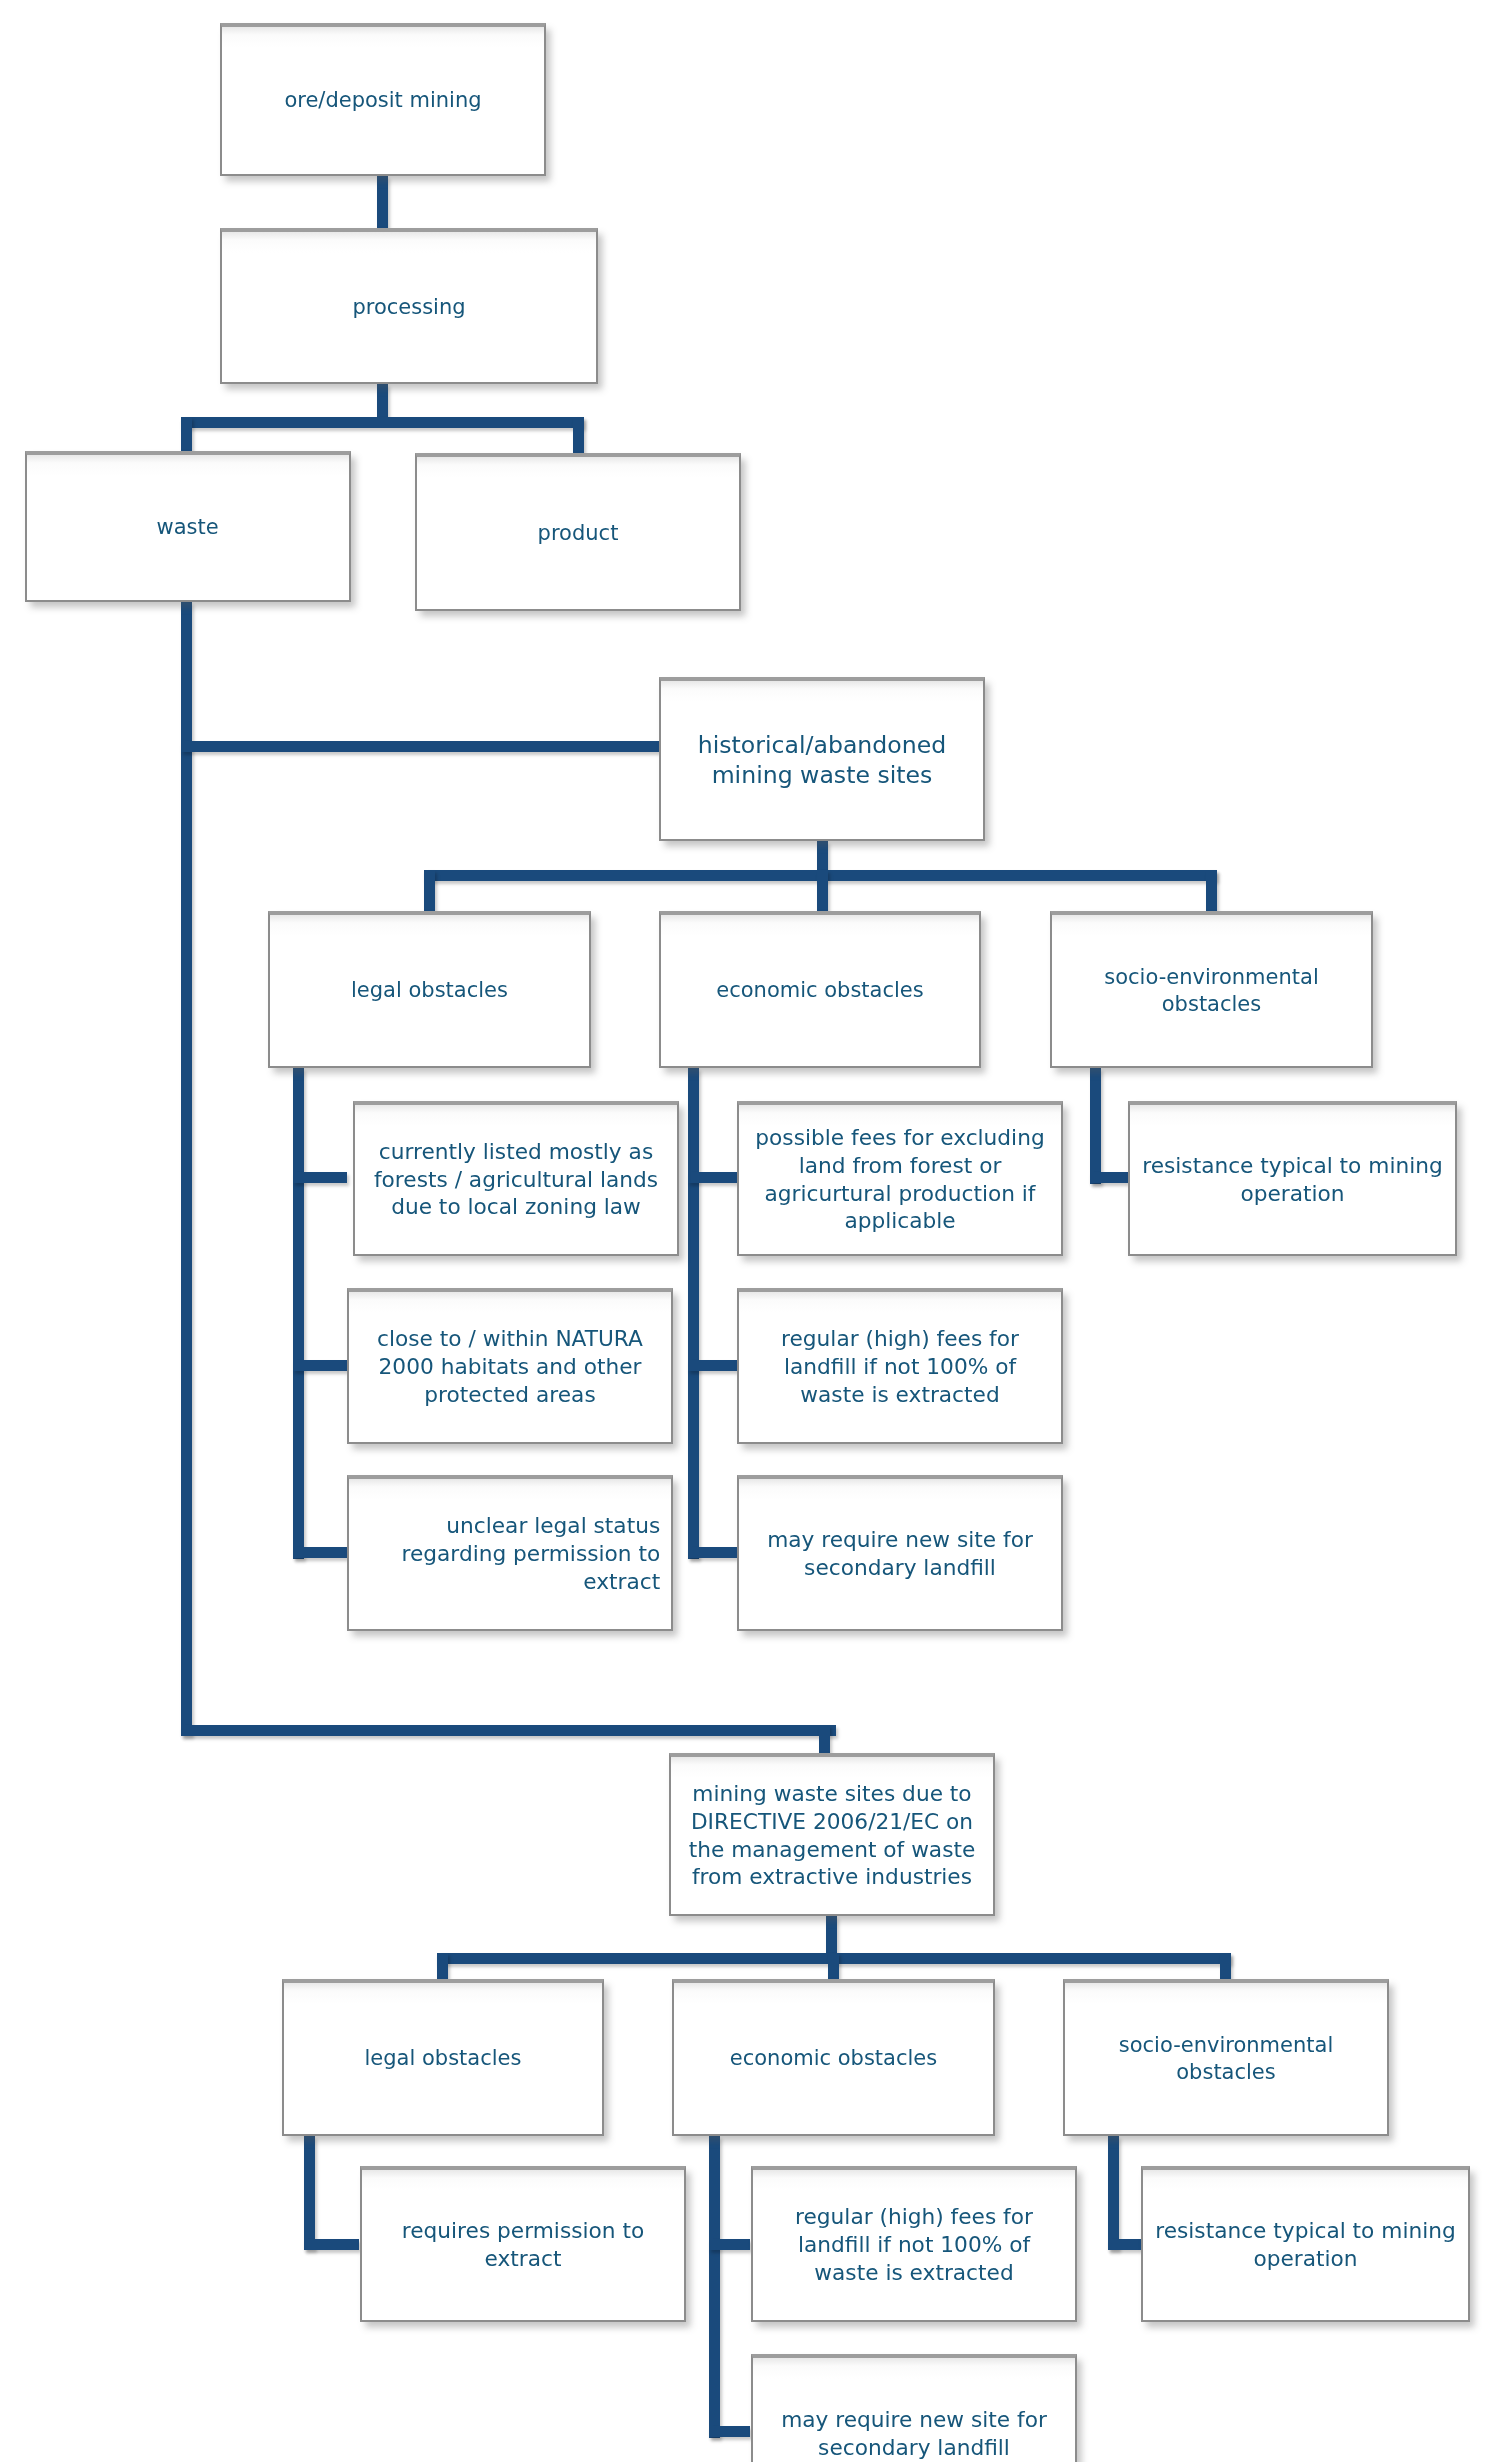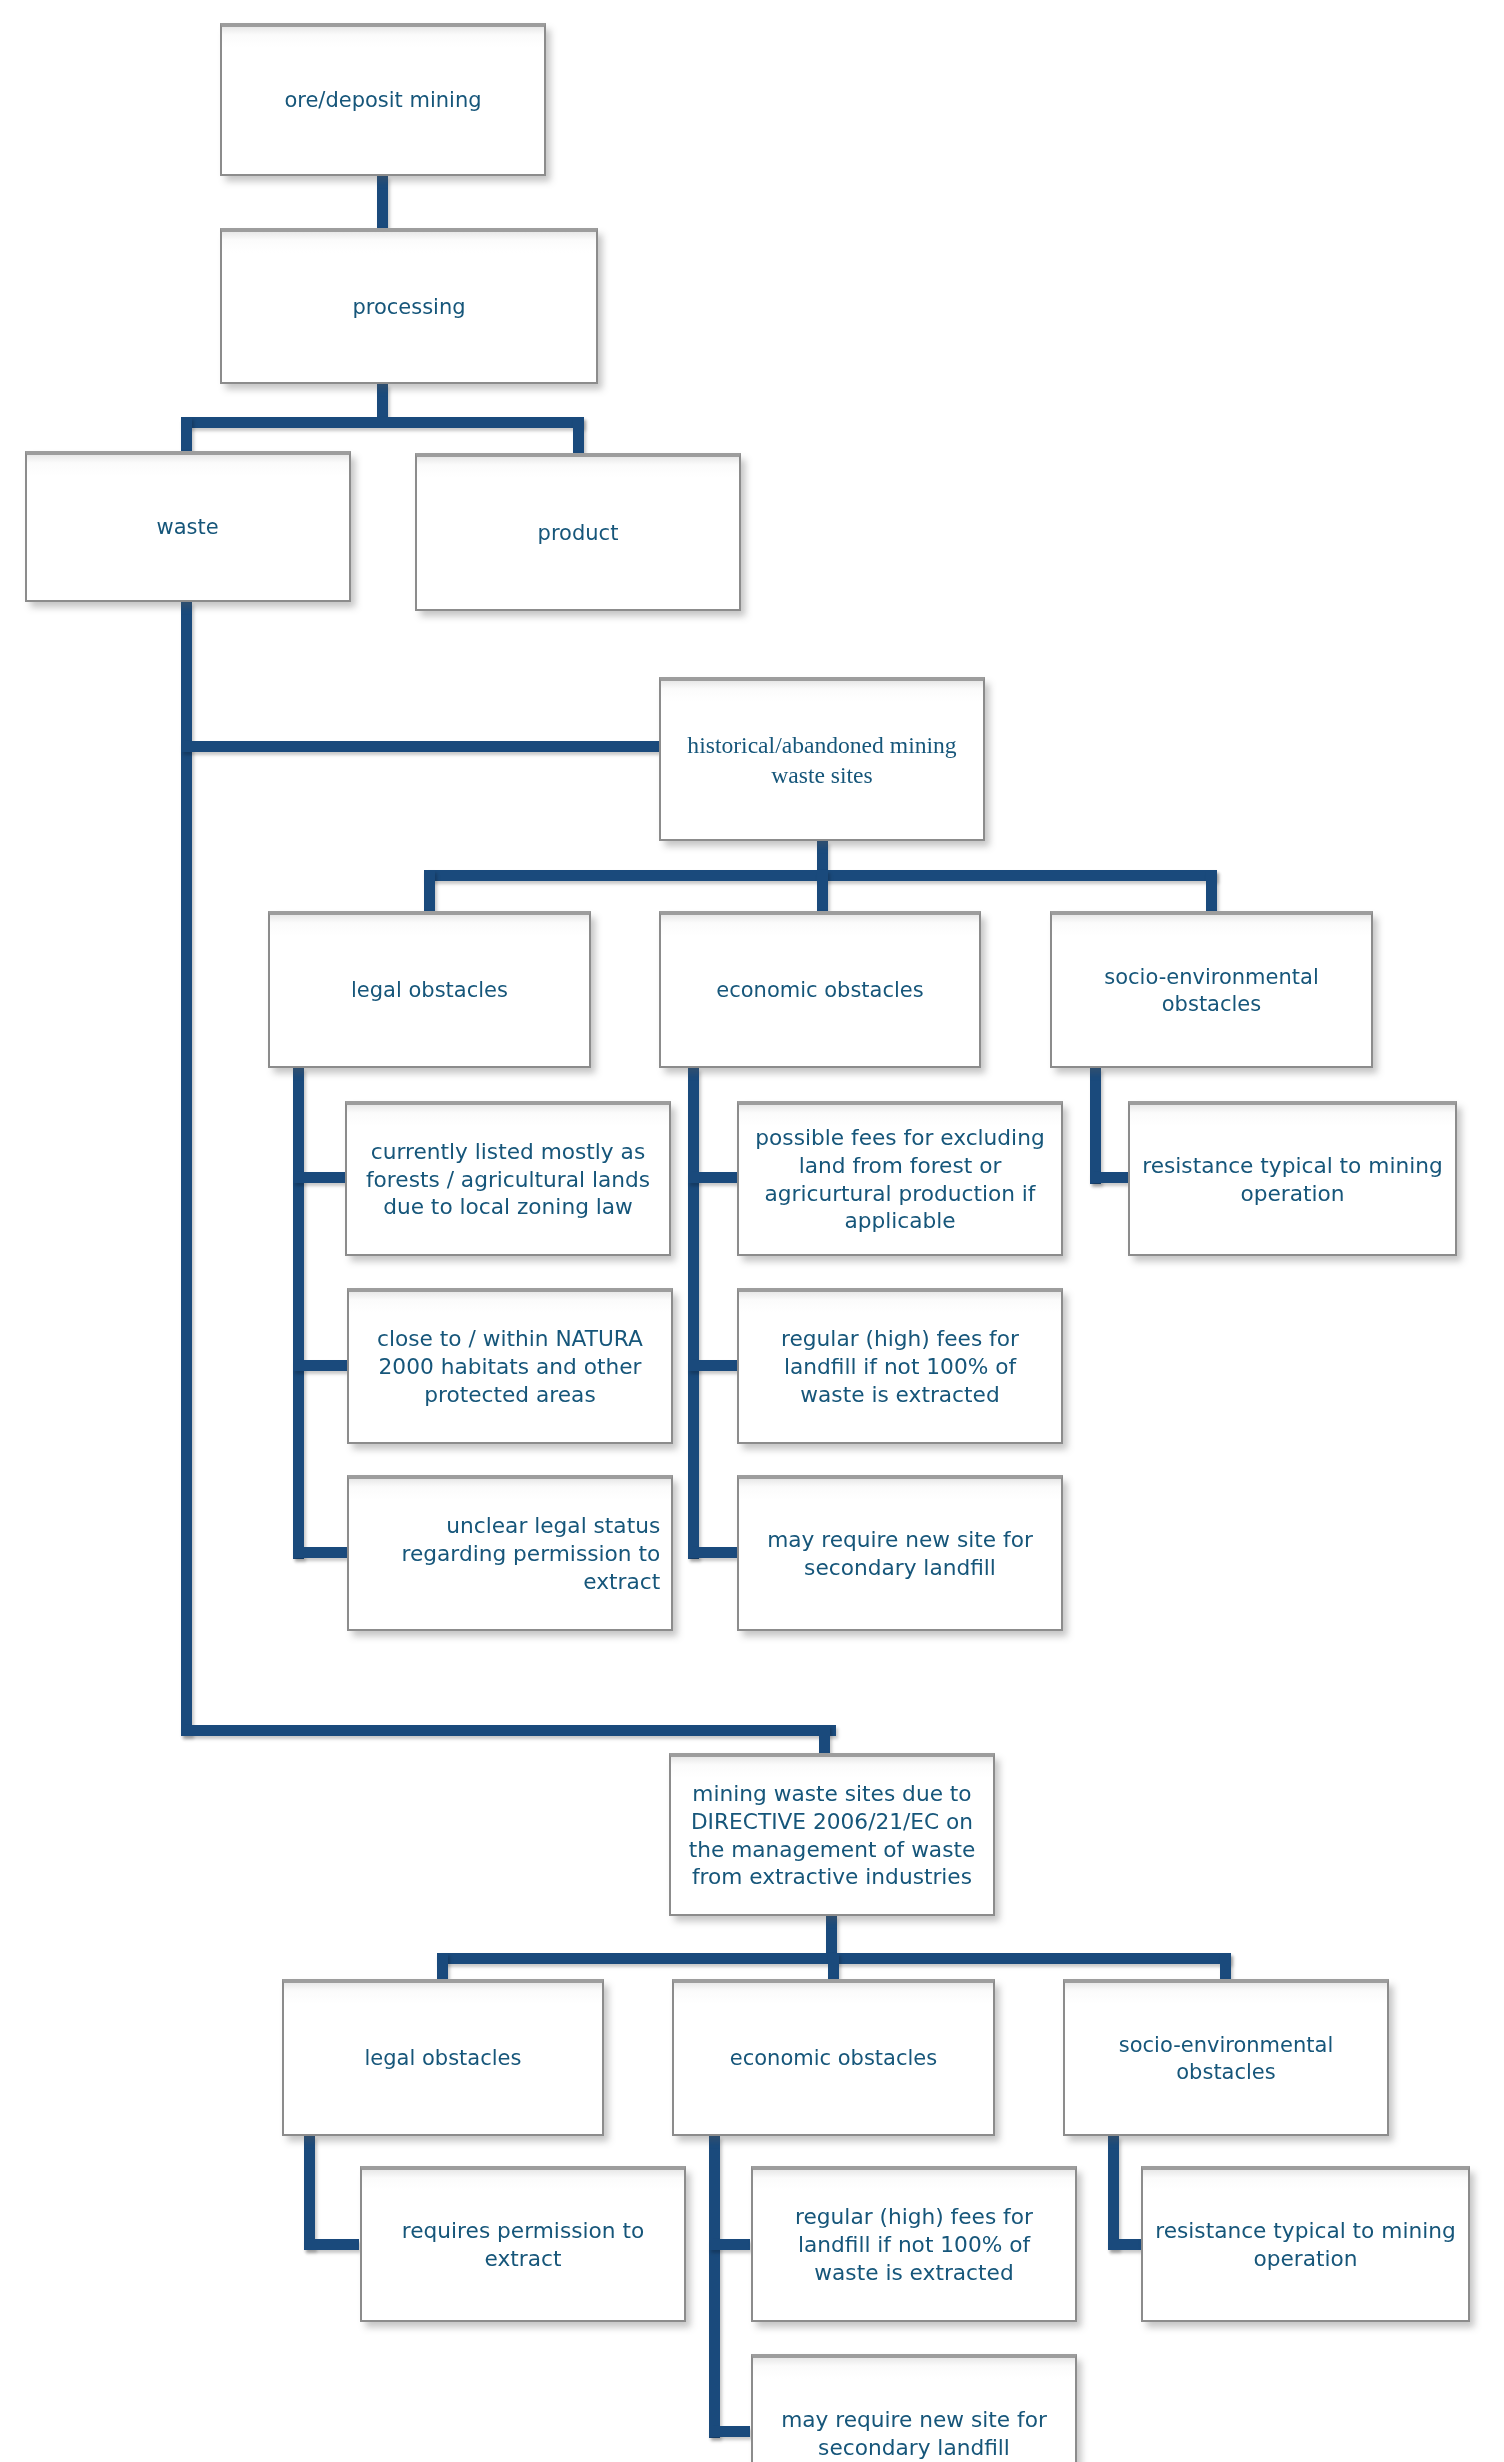--- a/index.html
+++ b/index.html
@@ -22,38 +22,38 @@
     color: #16567a;
     display: flex;
     align-items: center;
     justify-content: center;
     text-align: center;
     font-size: 21px;
     line-height: 1.28;
     padding: 0 14px;
   }
   .node.small { font-size: 21.7px; padding: 0 10.8px; }
-  .node.tight { padding: 0 3px; font-size: 23.6px; font-family: Liberation Serif, serif; }
+  .node.tight { padding: 0 3px; font-size: 23.6px; }
   
   .c {
     position: absolute;
     background: #1a4a7c;
     box-shadow: 2px 3px 3.4px rgba(0,0,0,0.22);
   }
 
   
   .n-ore        { left: 220px;  top: 22.7px;   width: 326px; height: 153px; }
   .n-processing { left: 220px;  top: 228px;  width: 378px; height: 156px; }
   .n-waste      { left: 24.6px;   top: 451px;  width: 326px; height: 151px; }
   .n-product    { left: 415px;  top: 453px;  width: 326px; height: 158px; }
   .n-historical { left: 659px; top: 677px; width: 326px; height: 164px; }
   .n-legal1     { left: 268px;  top: 911px; width: 323px; height: 157px; }
   .n-economic1  { left: 659px; top: 911px; width: 322px; height: 157px; }
   .n-socio1     { left: 1050px; top: 911px; width: 323px; height: 157px; }
-  .n-l1c1       { left: 345px;  top: 1101px; width: 326px; height: 155px; }
+  .n-l1c1       { left: 353px;  top: 1101px; width: 326px; height: 155px; }
   .n-l1c2       { left: 347px;  top: 1288px; width: 326px; height: 156px; }
   .n-l1c3       { left: 347px;  top: 1475px; width: 326px; height: 156px; text-align: right; }
   .n-e1c1       { left: 737px; top: 1101px; width: 326px; height: 155px; }
   .n-e1c2       { left: 737px; top: 1288px; width: 326px; height: 156px; }
   .n-e1c3       { left: 737px; top: 1475px; width: 326px; height: 156px; }
   .n-s1c1       { left: 1128px; top: 1101px; width: 329px; height: 155px; }
   .n-directive  { left: 669px; top: 1753px; width: 326px; height: 163px; }
   .n-legal2     { left: 282px;  top: 1979px; width: 322px; height: 157px; }
   .n-economic2  { left: 672px; top: 1979px; width: 323px; height: 157px; }
   .n-socio2     { left: 1063px; top: 1979px; width: 326px; height: 157px; }

